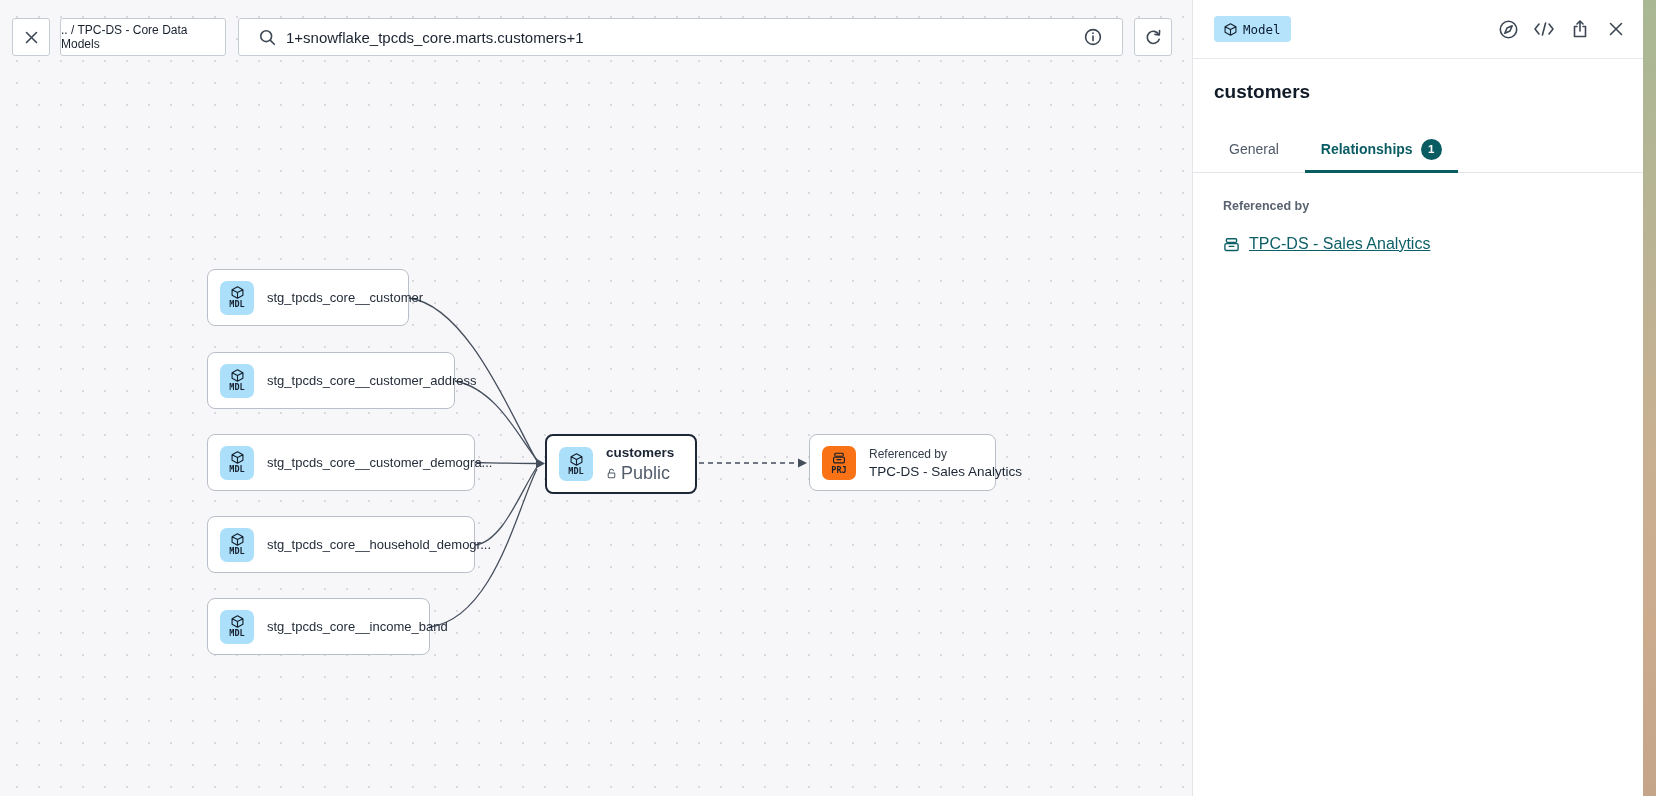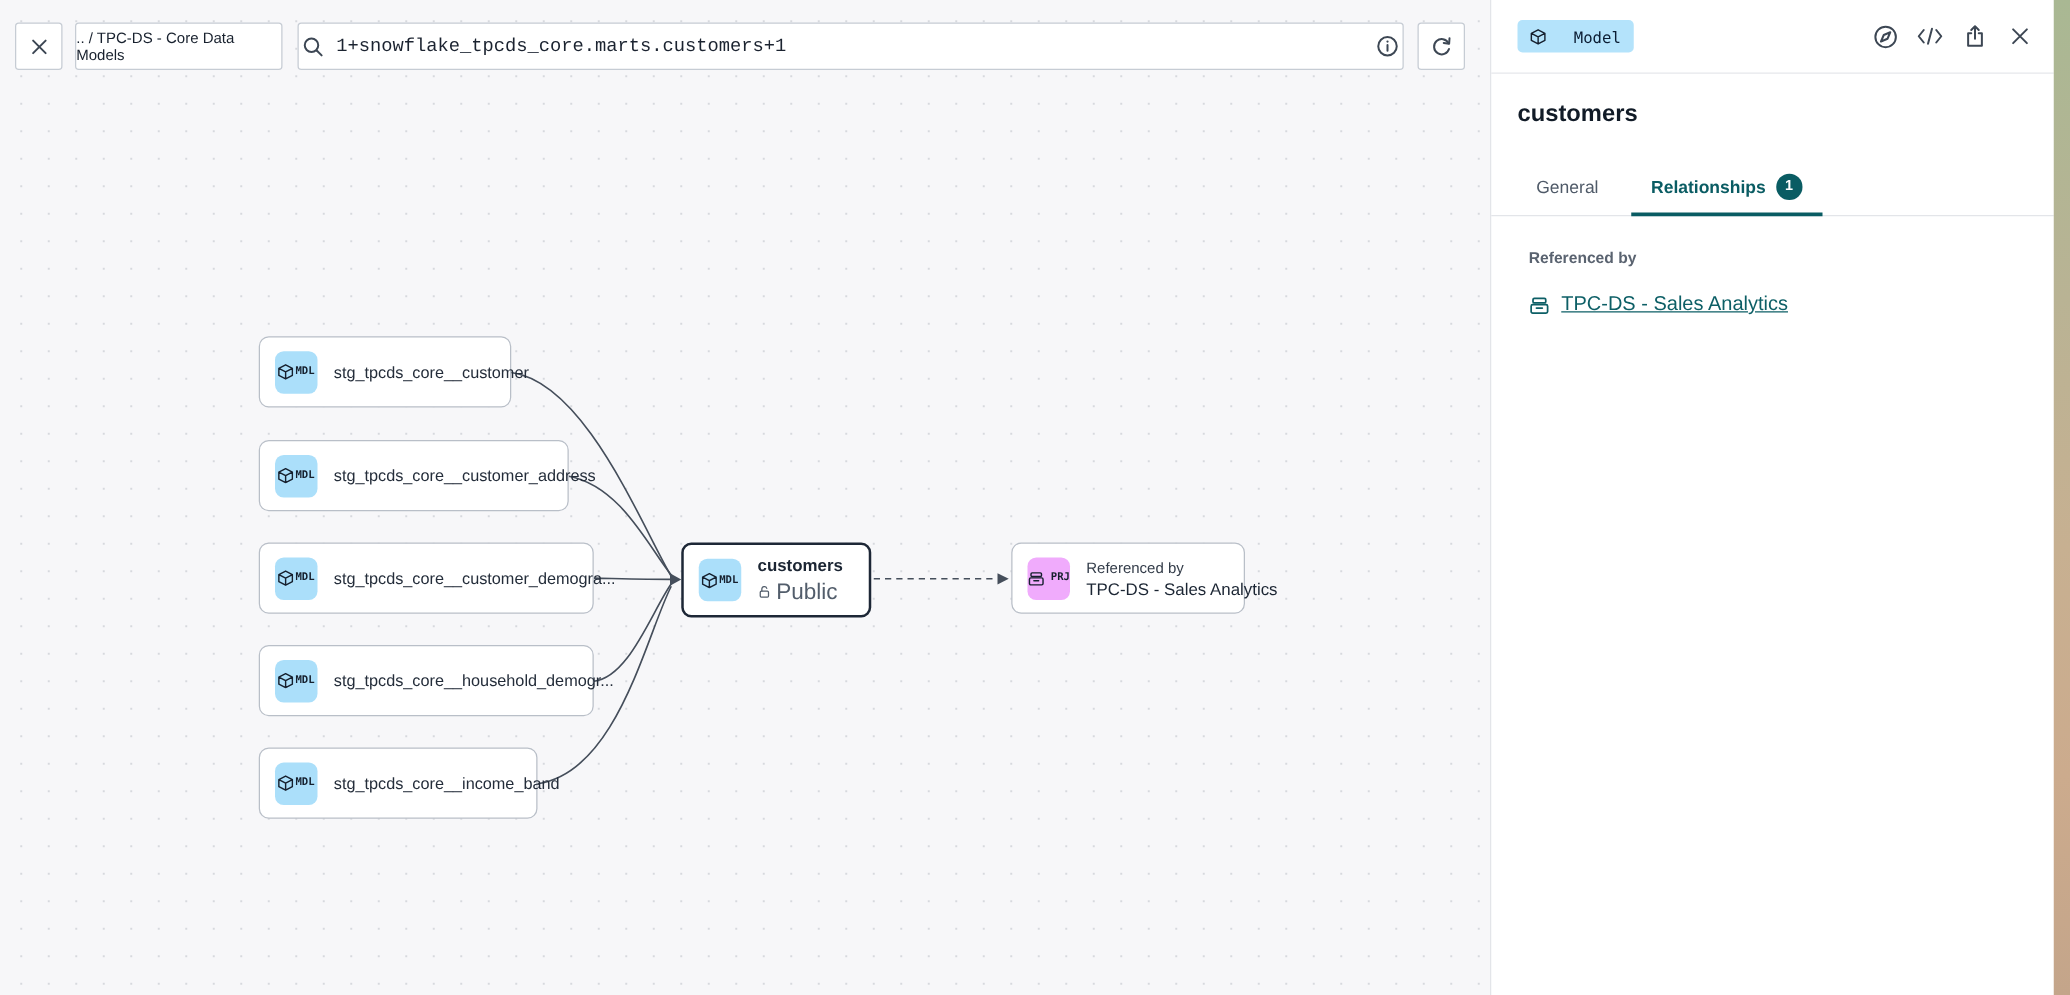--- a/index.html
+++ b/index.html
@@ -18,56 +18,56 @@
   .edges { position:absolute; left:0; top:0; pointer-events:none; }
   
   .chip {
     position:absolute; top:18px; height:38px; background:#fff;
     border:1px solid #c6ccd4; border-radius:3px; display:flex; align-items:center;
   }
   .icon-btn { justify-content:center; cursor:pointer; }
   .icon-btn svg { display:block; }
   .btn-close-canvas { left:12px; width:38px; }
   .breadcrumb { left:60px; width:166px; justify-content:center; font-size:12px; color:#18212e; cursor:pointer; }
-  .searchbar { left:238px; width:885px; padding:0 3px; gap:10px;font-family:Liberation Mono, monospace; }
+  .searchbar { left:238px; width:885px; padding:0 20px; gap:10px; }
   .searchbar .search-text { flex:1; font-size:15px; color:#1b2330; white-space:nowrap; overflow:hidden; }
   .btn-refresh { left:1134px; width:38px; }
   .stroke-ic { stroke:#3d4754; stroke-width:1.6; fill:none; stroke-linecap:round; stroke-linejoin:round; }
   
   .node {
     position:absolute; background:#fff; border:1px solid #b9bfc8; border-radius:8px;
     display:flex; align-items:center; gap:13px; padding:0 14px 0 12px; cursor:pointer;
   }
   .node.selected { border:2px solid #1d2736; }
   .res-icon {
     width:34px; height:34px; border-radius:7px; flex:0 0 auto;
-    display:flex; align-items:center; justify-content:center; gap:1px;
+    display:flex; flex-direction:column; align-items:center; justify-content:center; gap:1px;
   }
   .res-icon.mdl { background:#abdffa; }
-  .res-icon.prj { background:#f0abfc;justify-content:space-between; }
+  .res-icon.prj { background:#f97316; }
   .res-icon .res-tag {
     font-family:"DejaVu Sans Mono", monospace; font-size:8.5px; font-weight:bold; color:#16202e; line-height:1;
   }
   .node-label { font-size:13px; color:#242d3a; white-space:nowrap; }
   .node-title { font-size:13.5px; font-weight:600; color:#1b2533; }
   .node-sub { display:flex; align-items:center; gap:4px; margin-top:3px; font-size:18px; color:#525d6b; }
   .node-col { display:flex; flex-direction:column; justify-content:center; }
   .prj-line1 { font-size:12px; color:#333c49; }
   .prj-line2 { font-size:13.5px; color:#1b2533; margin-top:3px; white-space:nowrap; }
   
   .panel {
     position:absolute; left:1192px; top:0; width:451px; height:796px;
     background:#fff; border-left:1px solid #e3e5e9;
   }
   .panel-header {
     height:59px; border-bottom:1px solid #e6e8eb;
     display:flex; align-items:center; padding:0 16px 0 21px;
   }
   .type-badge {
-    display:flex; align-items:center; gap:22px; height:26px; padding:0 10px;
+    display:flex; align-items:center; gap:6px; height:26px; padding:0 10px;
     background:#b4e3fb; border-radius:4px;
     font-family:"DejaVu Sans Mono", monospace; font-size:12.5px; color:#0b1d33;
   }
   .panel-actions { margin-left:auto; display:flex; align-items:center; gap:14px; }
   .panel-actions .pa-btn { width:22px; height:22px; display:flex; align-items:center; justify-content:center; cursor:pointer; }
   .panel-title-block { padding:22px 21px 0 21px; }
   .panel-title { font-size:19px; font-weight:bold; color:#111b27; }
   .panel-subtitle { margin-top:7px; font-size:12.5px; color:#333a45; }
   .tabs {
     display:flex; align-items:flex-end; gap:10px; padding:0 0 0 20px;

